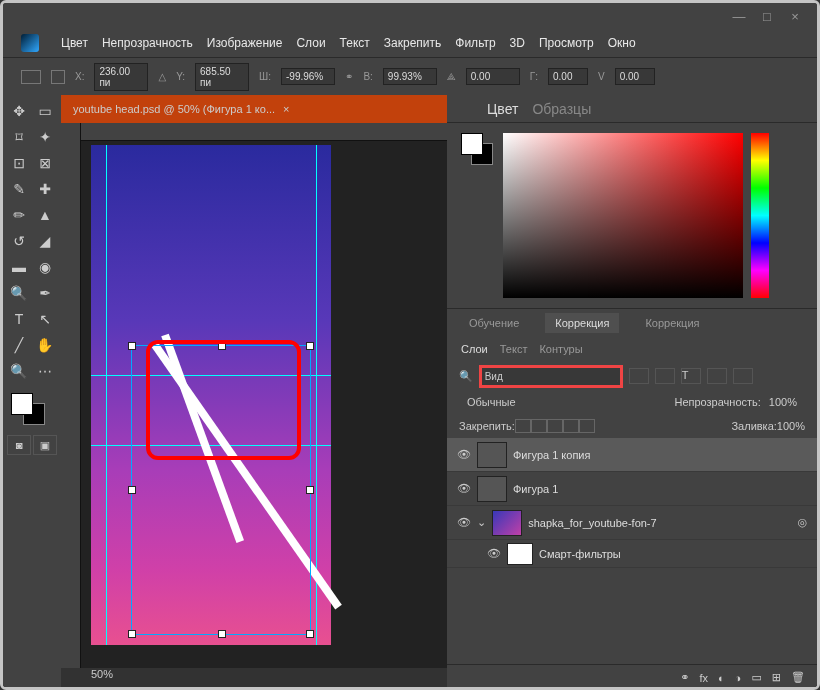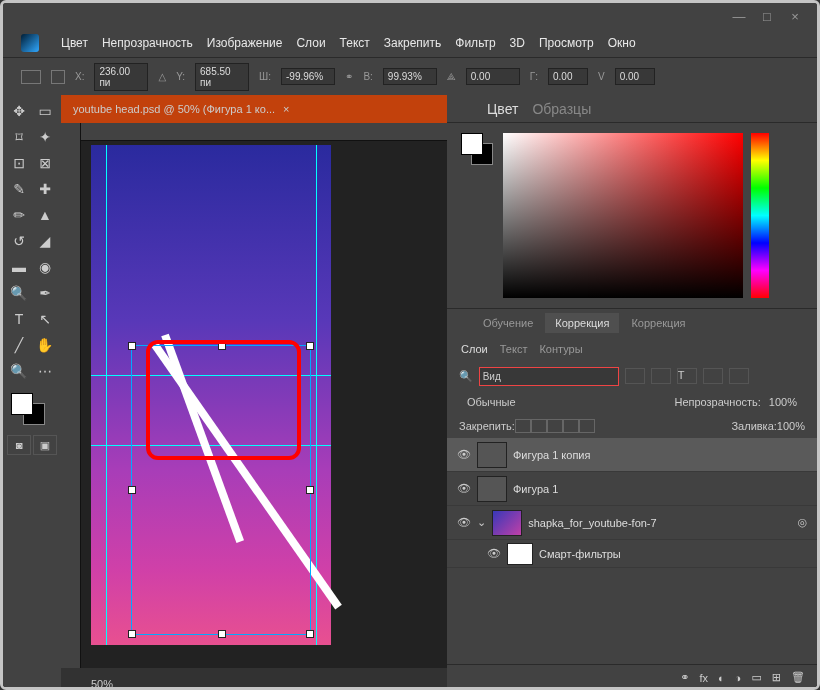--- a/index.html
+++ b/index.html
@@ -26,40 +26,40 @@
 .ruler-h{position:absolute;top:0;left:20px;right:0;height:18px;background:#424242;border-bottom:1px solid #111}
 .ruler-v{position:absolute;top:0;left:0;bottom:0;width:20px;background:#424242;border-right:1px solid #111}
 .canvas{position:absolute;top:22px;left:30px;width:240px;height:500px;background:linear-gradient(180deg,#2a2a9e 0%,#5838b8 35%,#a83db8 65%,#d040a8 85%,#e85090 100%)}
 .guide-v{position:absolute;top:0;bottom:0;width:1px;background:#0ff}
 .guide-h{position:absolute;left:0;right:0;height:1px;background:#0ff}
 .line1{position:absolute;width:8px;height:220px;background:#fff;left:70px;top:190px;transform:rotate(-20deg);transform-origin:top}
 .line2{position:absolute;width:8px;height:320px;background:#fff;left:60px;top:200px;transform:rotate(-35deg);transform-origin:top}
 .transform-box{position:absolute;left:40px;top:200px;width:180px;height:290px;border:1px solid #0af}
 .tb-h{position:absolute;width:8px;height:8px;background:#fff;border:1px solid #222}
 .highlight{position:absolute;left:55px;top:195px;width:155px;height:120px;border:4px solid #f00;border-radius:12px;z-index:20}
-.status{height:22px;background:#323232;display:flex;align-items:flex-end;padding-left:30px;font-size:10px;color:#999}
+.status{height:22px;background:#323232;display:flex;align-items:flex-start;padding-left:30px;font-size:10px;color:#999}
 .panels{width:370px;background:#424242;display:flex;flex-direction:column}
 .p-tabs{height:28px;display:flex;align-items:center;gap:14px;padding-left:40px;border-bottom:1px solid #2a2a2a}
 .p-tabs span{color:#888;font-size:14px}
 .p-tabs .act{color:#ddd}
 .color-panel{padding:10px 14px;display:flex;gap:8px}
 .color-sw{width:34px;height:34px;position:relative}
 .color-sw .cfg{position:absolute;width:22px;height:22px;background:#fff;border:1px solid #000;left:0;top:0}
 .color-sw .cbg{position:absolute;width:22px;height:22px;background:#000;border:1px solid #888;left:10px;top:10px}
 .color-pick{width:240px;height:165px;background:linear-gradient(90deg,#fff,#f00);position:relative}
 .color-pick::after{content:'';position:absolute;inset:0;background:linear-gradient(180deg,transparent,#000)}
 .hue{width:18px;height:165px;background:linear-gradient(180deg,#f00,#ff0,#0f0,#0ff,#00f,#f0f,#f00)}
-.sect-tabs{height:28px;display:flex;align-items:center;gap:2px;padding-left:26px;border-top:1px solid #2a2a2a}
+.sect-tabs{height:28px;display:flex;align-items:center;gap:16px;padding-left:12px;border-top:1px solid #2a2a2a}
 .sect-tabs span{padding:4px 10px;color:#999;font-size:11px}
 .sect-tabs .act{background:#4f4f4f;color:#ddd}
 .lyr-tabs{height:26px;display:flex;align-items:center;gap:12px;padding-left:14px}
 .lyr-tabs span{color:#999;font-size:11px}
 .lyr-tabs .act{color:#ddd}
 .lyr-search{height:28px;display:flex;align-items:center;padding:0 12px;gap:6px}
-.lyr-search input{background:#383838;border:1px solid #ef4444;flex:0 0 90px;padding:3px;color:#ccc;font-size:10px}
+.lyr-search input{background:#383838;border:3px solid #ef4444;flex:0 0 90px;padding:3px;color:#ccc;font-size:10px}
 .lyr-fi{width:20px;height:16px;border:1px solid #555}
 .lyr-blend{height:24px;display:flex;align-items:center;padding:0 20px;gap:8px;font-size:10px;color:#888}
 .lyr-lock{height:24px;display:flex;align-items:center;padding:0 12px;font-size:10px;color:#888}
 .li{width:16px;height:14px;border:1px solid #666}
 .layers{flex:1;overflow:auto}
 .layer{height:34px;display:flex;align-items:center;gap:6px;padding:0 10px;border-bottom:1px solid #393939}
 .layer.sel{background:#5a5a5a}
 .layer .eye{width:14px;font-size:11px;color:#ccc}
 .layer .th{width:30px;height:26px;background:#555;border:1px solid #222}
 .layer .th.grad{background:linear-gradient(135deg,#3838b8,#c040a8)}

